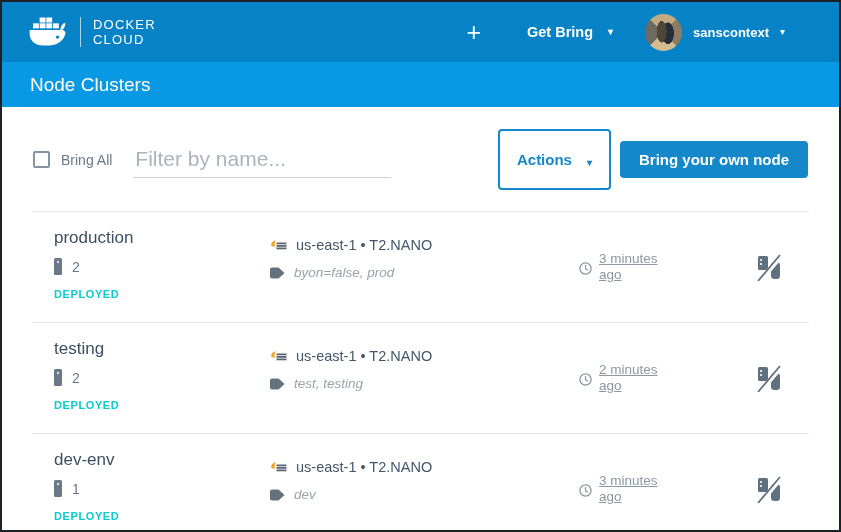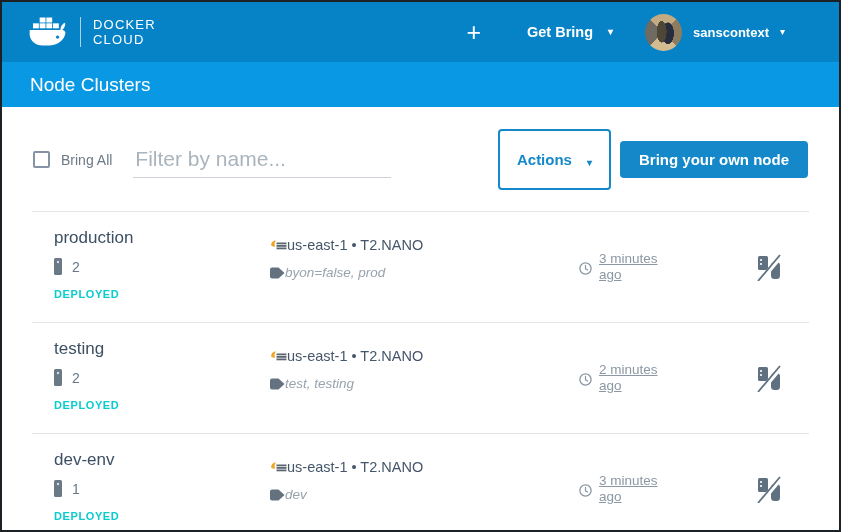--- a/index.html
+++ b/index.html
@@ -120,21 +120,21 @@
   .cluster-name{font-size:17px;color:var(--text-dark);}
   .node-count{
     margin-top:10px;display:flex;align-items:center;gap:10px;
     color:var(--text-gray);font-size:14px;
   }
   .status{
     margin-top:13px;color:var(--status-teal);
     font-size:11px;font-weight:700;letter-spacing:.6px;
   }
   .col-meta{flex:1;padding-top:25px;}
-  .meta-line{display:flex;align-items:center;gap:0;font-size:14.5px;color:#45566b;}
+  .meta-line{display:flex;align-items:center;gap:9px;font-size:14.5px;color:#45566b;}
   .meta-line.tags{margin-top:12px;}
   .meta-line.tags span{font-style:italic;color:var(--text-light);font-size:13.5px;}
   .col-time{width:150px;display:flex;align-items:center;flex:none;}
   .time-inner{display:flex;gap:7px;align-items:center;
     color:var(--text-time);font-size:13.5px;line-height:16px;text-decoration:underline;}
   .time-inner svg{margin-top:2px;flex:none;}
   .time-text{width:72px;}
   .col-chart{width:80px;display:flex;align-items:center;justify-content:center;flex:none;}
   svg{display:block;}
 </style>

